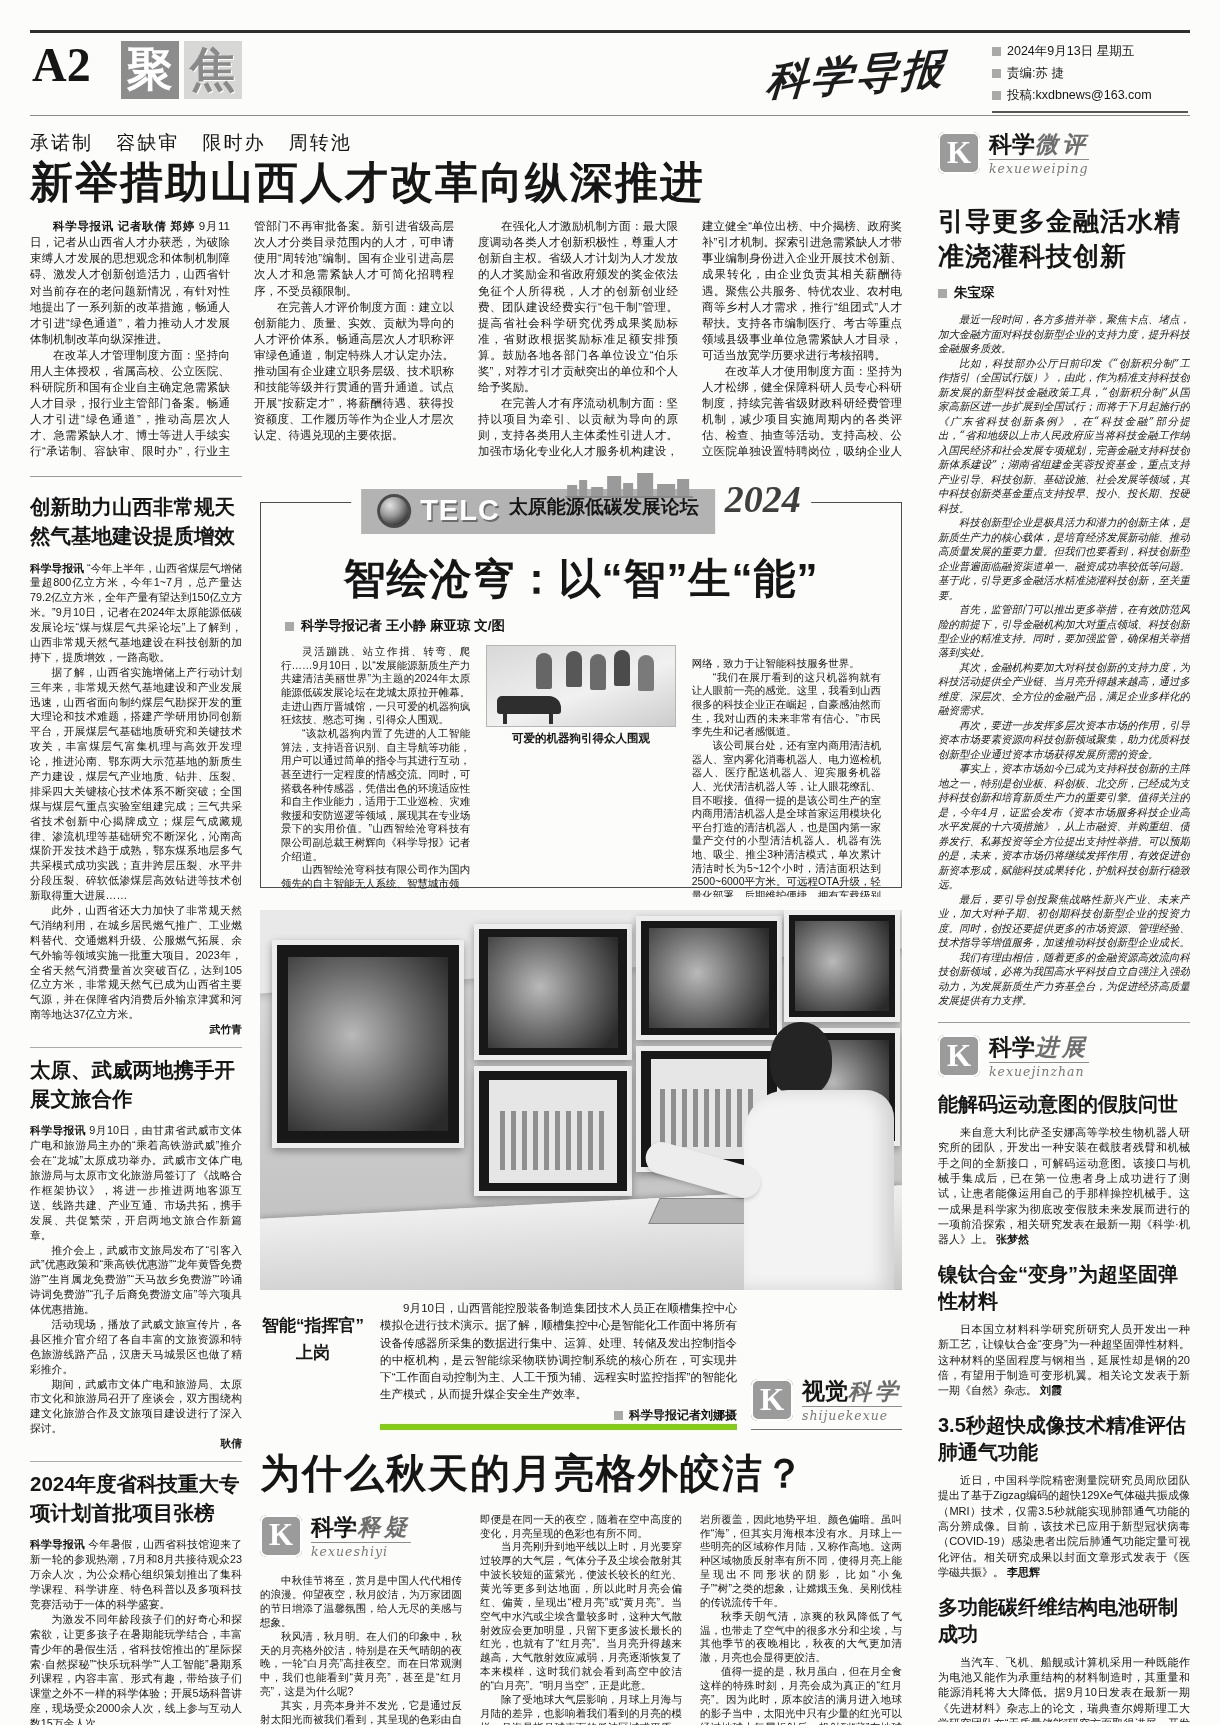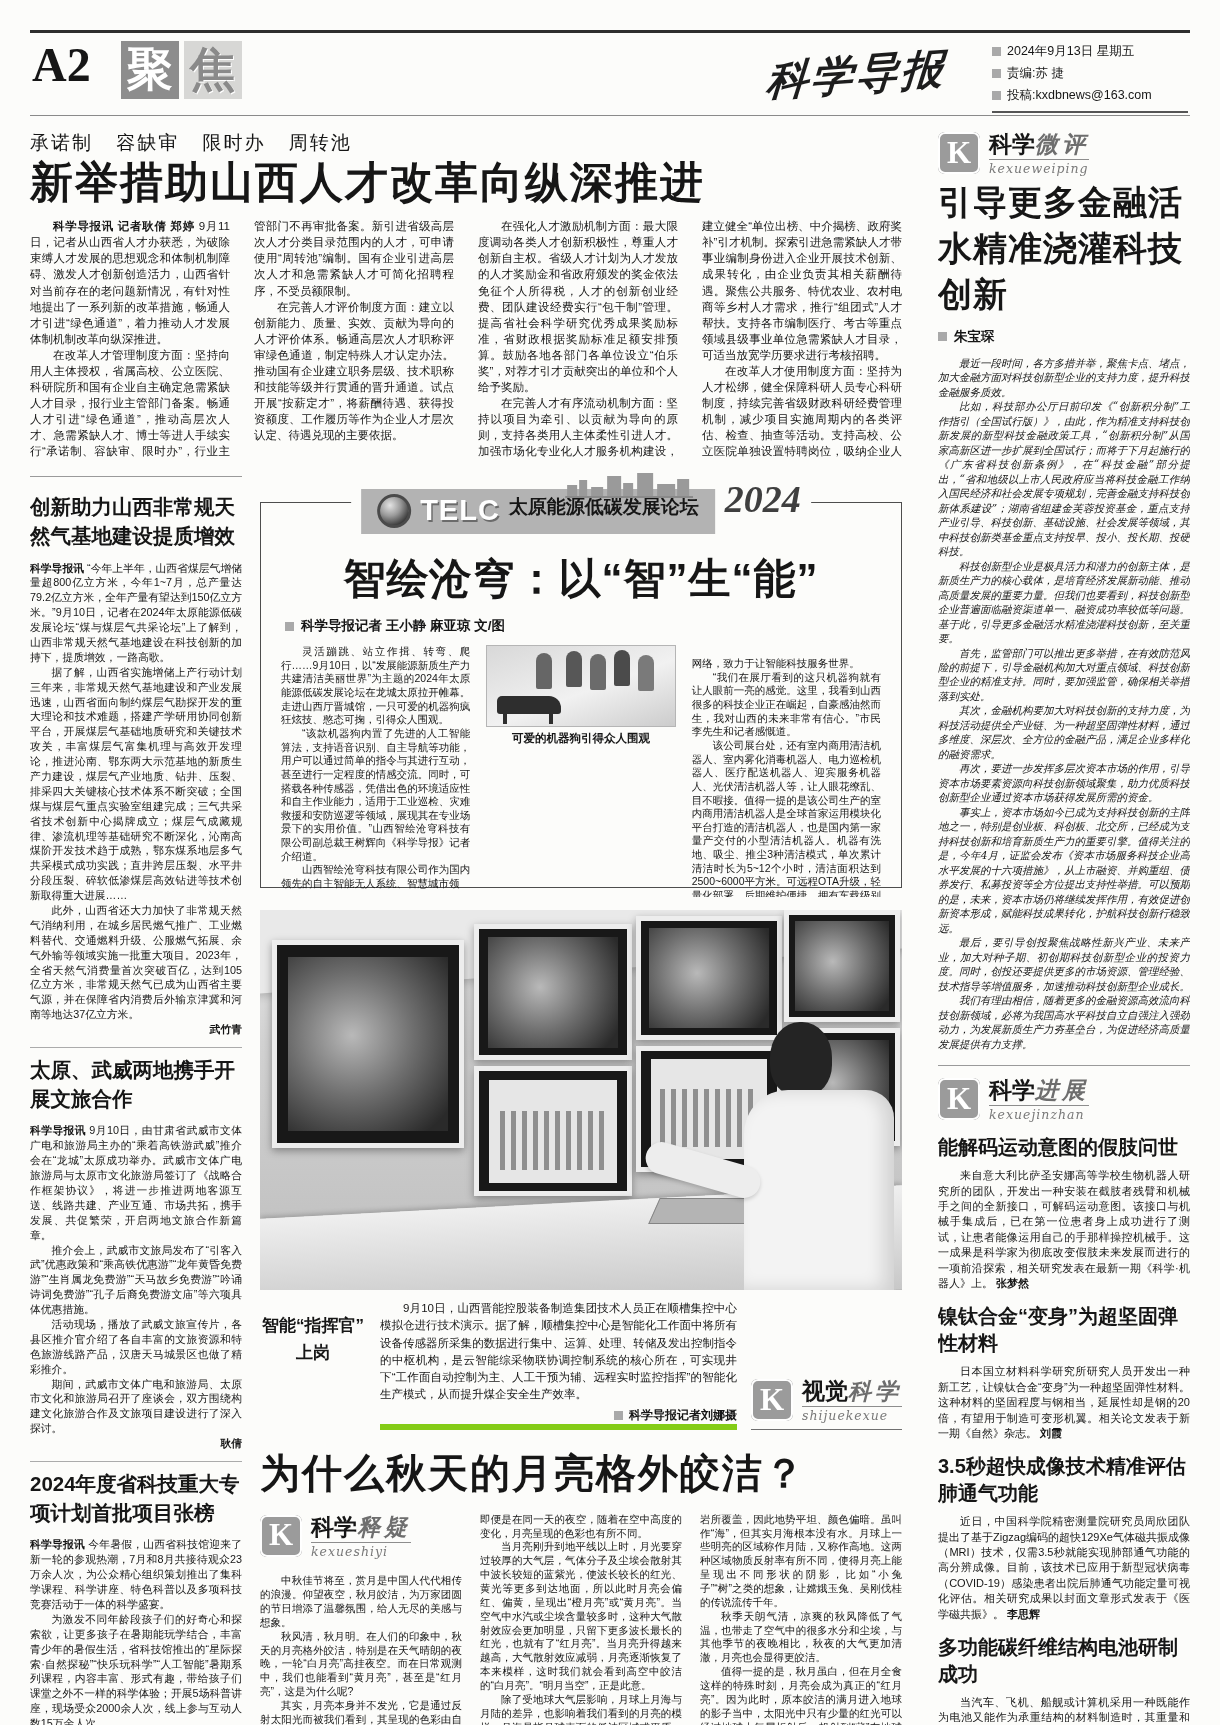--- a/index.html
+++ b/index.html
@@ -104,28 +104,28 @@
   .badge .pinyin{font-family:"DejaVu Serif",serif;font-style:italic;color:#787878;font-size:12.5px;
                  border-top:1px solid #8d8d8d;margin-top:3px;padding-top:1px;letter-spacing:1px;}
   
   .moon-head{font-size:40px;font-weight:900;letter-spacing:2px;margin:16px 0 12px;}
   .m-cols{display:flex;gap:18px;height:250px;overflow:hidden;}
   .mcol{flex:1;font-size:10.5px;line-height:1.32;min-width:0;}
   .mcol p{text-indent:2em;}
   .mcol p.cont{text-indent:0;}
   .mcol .badge{margin:2px 0 14px;}
   
-  .rr-title{font-size:34px;font-weight:900;line-height:1.35;letter-spacing:1px;margin:4px 0 10px;}
+  .rr-title{font-size:26px;font-weight:900;line-height:1.35;letter-spacing:1px;margin:28px 0 10px;}
   .rr-author{display:flex;align-items:center;gap:7px;font-weight:700;font-size:13.5px;margin:0 0 10px;}
   .rr-body{font-family:"DejaVu Serif","Liberation Serif",serif;font-style:italic;font-size:10.5px;line-height:1.38;}
   .rr-body p{text-indent:2em;}
   .rr-div{border-top:1px solid #9a9a9a;margin:14px 0 12px;}
   .rr-item h4{font-size:20px;font-weight:800;line-height:1.35;margin:12px 0 7px;}
   .rr-item .ib{font-size:11px;line-height:1.4;text-indent:2em;}
-  .rr-item .auth{font-weight:bold;white-space:nowrap;}
+  .rr-item .auth{font-weight:bold;white-space:nowrap;font-family:Liberation Mono, monospace;}
 </style>
 </head>
 <body>
 
 <div class="page">
   <div class="top-rule"></div>
 
   <header class="masthead-row">
     <div class="page-no" data-bind="header.page_no">A2</div>
     <div class="section-logo">
@@ -369,21 +369,21 @@
         <div class="rr-author">
           <span class="sq"></span>
           <span data-bind="right_rail.weiping.author">朱宝琛</span>
         </div>
         <div class="rr-body just">
           <div data-bind-list="right_rail.weiping.paragraphs">
               <p>最近一段时间，各方多措并举，聚焦卡点、堵点，加大金融方面对科技创新型企业的支持力度，提升科技金融服务质效。</p>
               <p>比如，科技部办公厅日前印发《“创新积分制”工作指引（全国试行版）》，由此，作为精准支持科技创新发展的新型科技金融政策工具，“创新积分制”从国家高新区进一步扩展到全国试行；而将于下月起施行的《广东省科技创新条例》，在“科技金融”部分提出，“省和地级以上市人民政府应当将科技金融工作纳入国民经济和社会发展专项规划，完善金融支持科技创新体系建设”；湖南省组建金芙蓉投资基金，重点支持产业引导、科技创新、基础设施、社会发展等领域，其中科技创新类基金重点支持投早、投小、投长期、投硬科技。</p>
               <p>科技创新型企业是极具活力和潜力的创新主体，是新质生产力的核心载体，是培育经济发展新动能、推动高质量发展的重要力量。但我们也要看到，科技创新型企业普遍面临融资渠道单一、融资成功率较低等问题。基于此，引导更多金融活水精准浇灌科技创新，至关重要。</p>
               <p>首先，监管部门可以推出更多举措，在有效防范风险的前提下，引导金融机构加大对重点领域、科技创新型企业的精准支持。同时，要加强监管，确保相关举措落到实处。</p>
-              <p>其次，金融机构要加大对科技创新的支持力度，为科技活动提供全产业链、为一种超坚固弹性材料，通过多维度、深层次、全方位的金融产品，满足企业多样化的融资需求。</p>
+              <p>其次，金融机构要加大对科技创新的支持力度，为科技活动提供全产业链、当月亮升得越来越高，通过多维度、深层次、全方位的金融产品，满足企业多样化的融资需求。</p>
               <p>再次，要进一步发挥多层次资本市场的作用，引导资本市场要素资源向科技创新领域聚集，助力优质科技创新型企业通过资本市场获得发展所需的资金。</p>
               <p>事实上，资本市场如今已成为支持科技创新的主阵地之一，特别是创业板、科创板、北交所，已经成为支持科技创新和培育新质生产力的重要引擎。值得关注的是，今年4月，证监会发布《资本市场服务科技企业高水平发展的十六项措施》，从上市融资、并购重组、债券发行、私募投资等全方位提出支持性举措。可以预期的是，未来，资本市场仍将继续发挥作用，有效促进创新资本形成，赋能科技成果转化，护航科技创新行稳致远。</p>
               <p>最后，要引导创投聚焦战略性新兴产业、未来产业，加大对种子期、初创期科技创新型企业的投资力度。同时，创投还要提供更多的市场资源、管理经验、技术指导等增值服务，加速推动科技创新型企业成长。</p>
               <p>我们有理由相信，随着更多的金融资源高效流向科技创新领域，必将为我国高水平科技自立自强注入强劲动力，为发展新质生产力夯基垒台，为促进经济高质量发展提供有力支撑。</p>
             </div>
         </div>
       </section>
 
       <div class="rr-div"></div>
 

